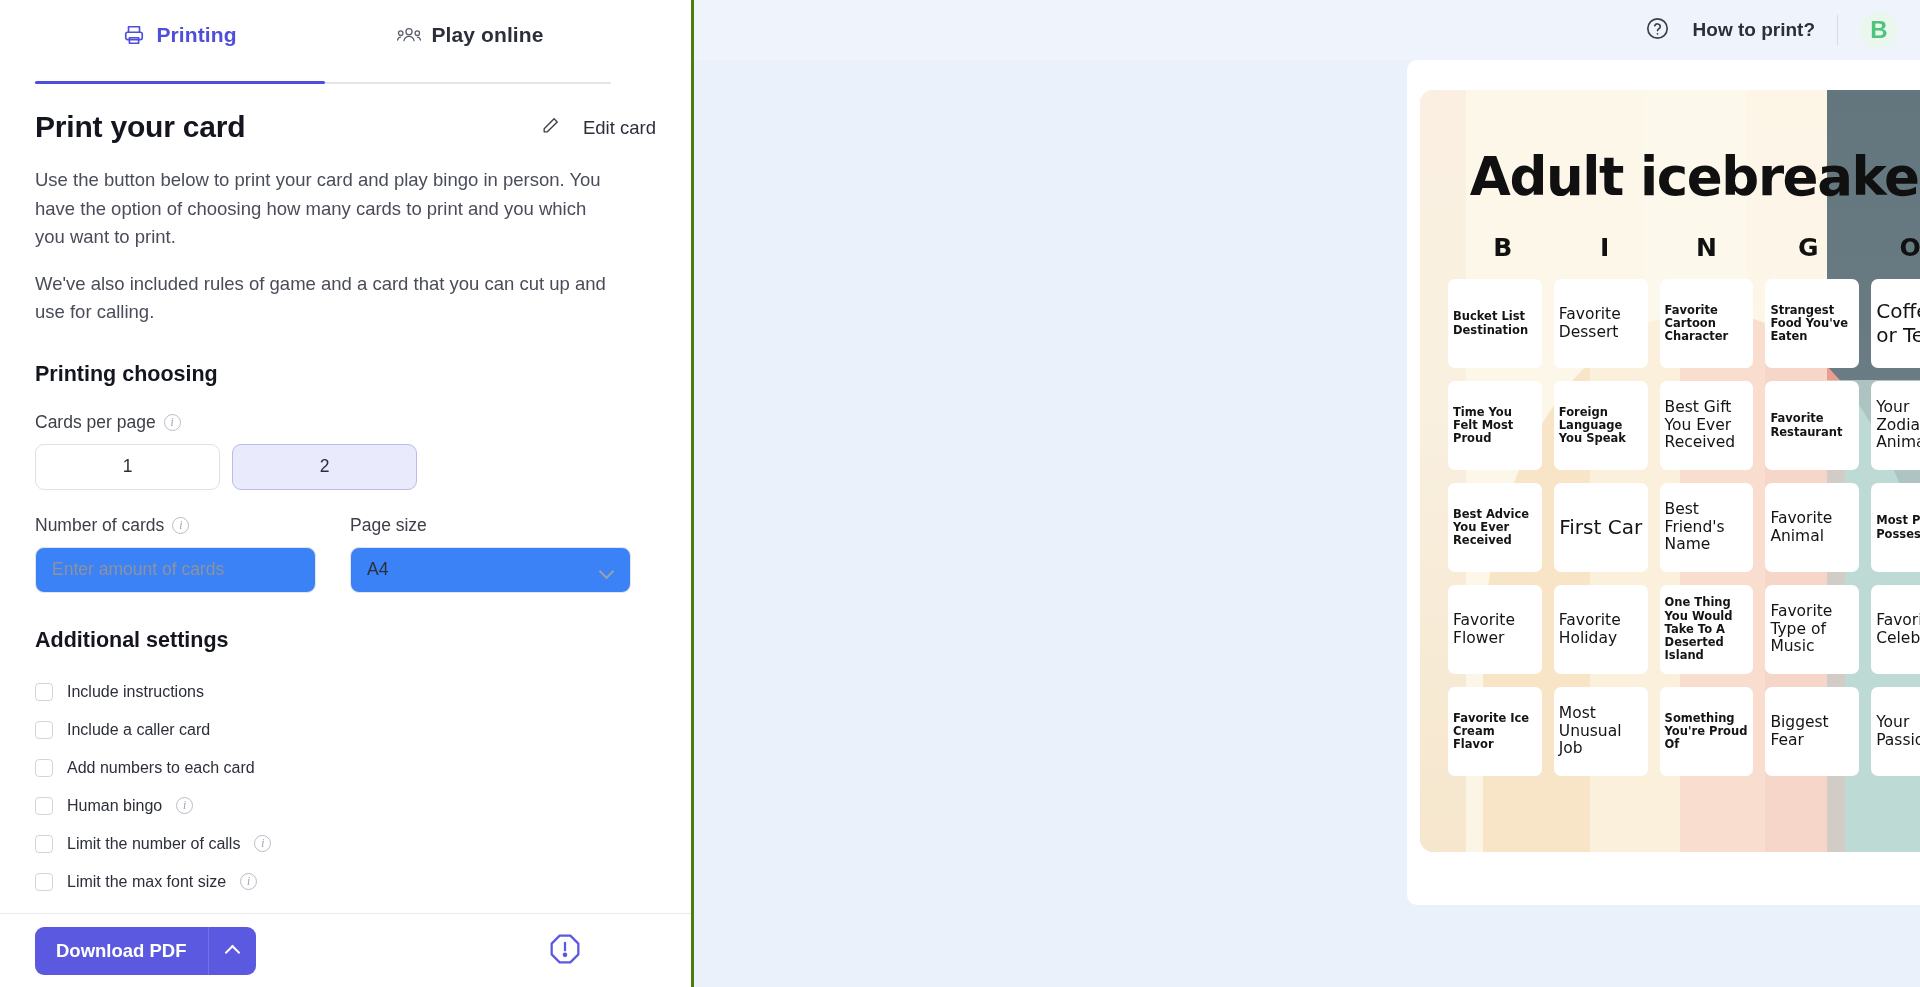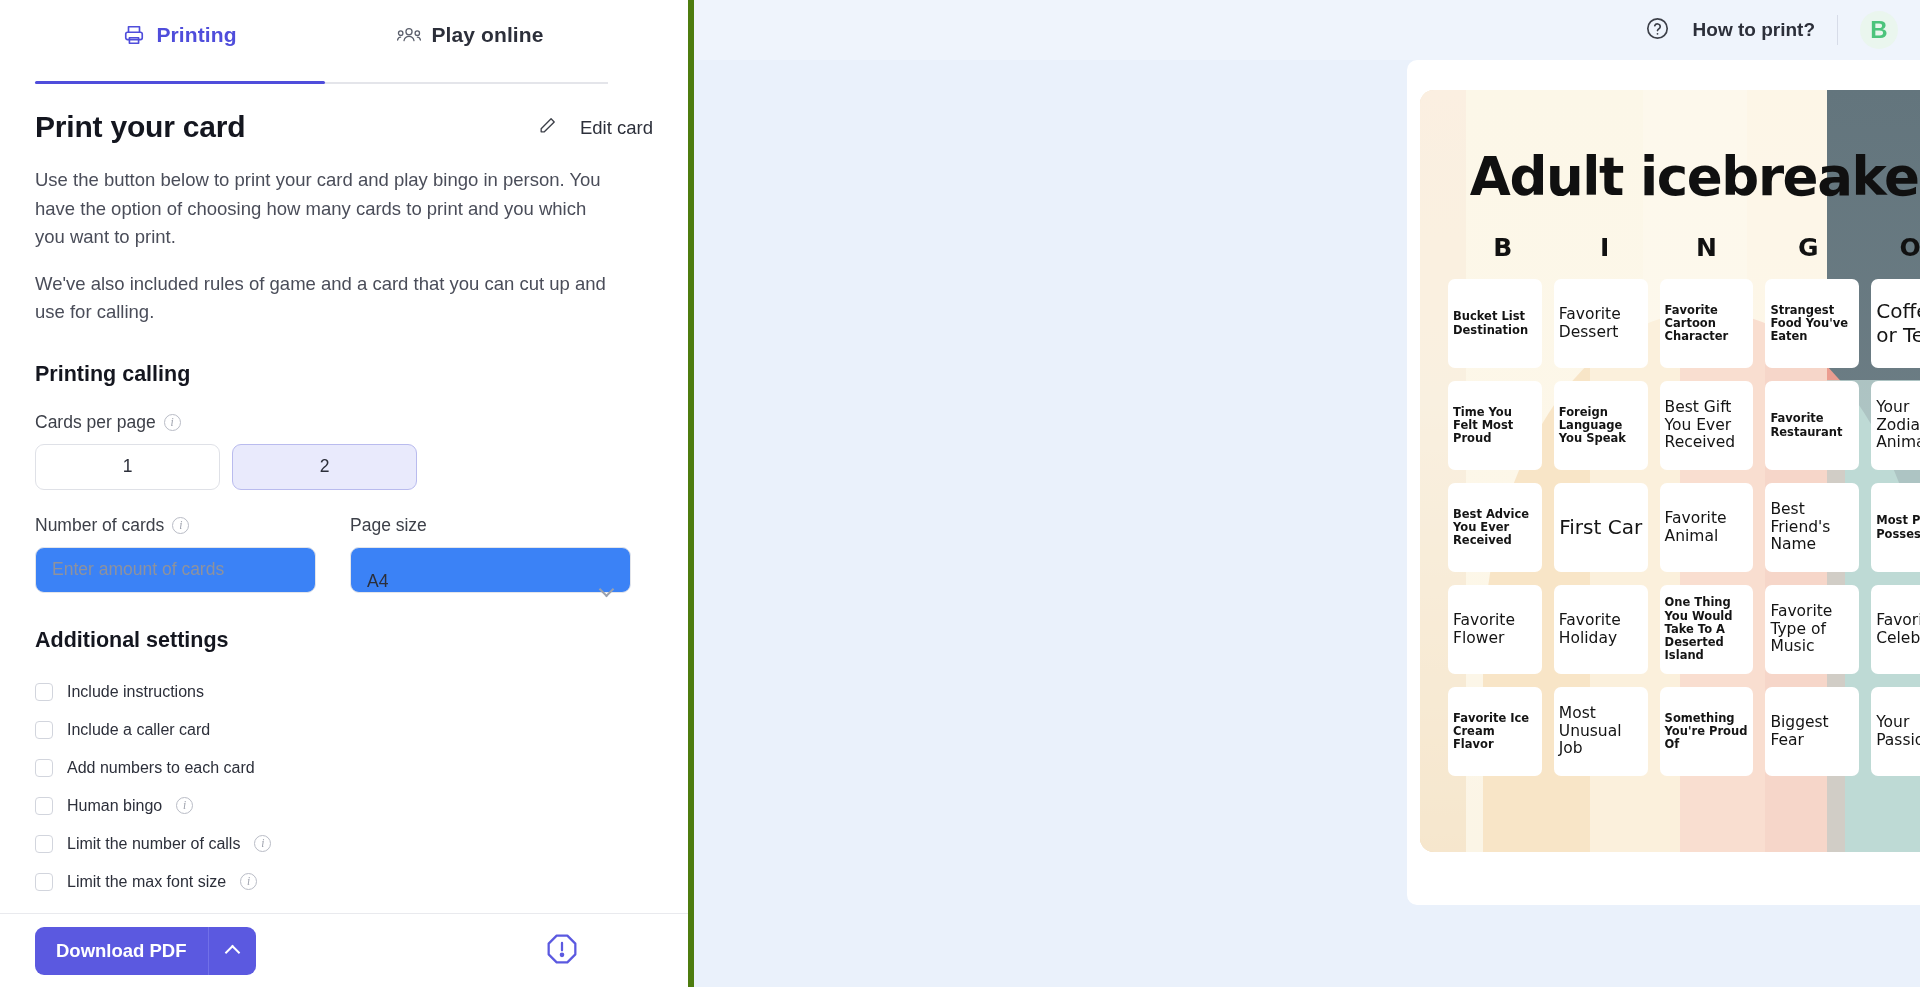--- a/index.html
+++ b/index.html
@@ -7,21 +7,21 @@
     width: 1920px; height: 987px;
     font-family: "Liberation Sans", sans-serif;
     overflow: hidden; background: #ffffff;
   }
   #app { position: relative; width: 1920px; height: 987px; display: flex; }
 
   
   .left-panel {
     width: 694px; height: 987px; background: #fff;
     position: relative; flex: none;
-    border-right: 6px solid #4d7c0f;
+    border-right: 3px solid #4d7c0f;
     display: flex; flex-direction: column;
   }
   .tabs {
     height: 84px; display: flex; align-items: flex-end;
     padding: 0 35px; position: relative; flex: none;
   }
   .tabs::after {
     content: ""; position: absolute; left: 35px; right: 80px; bottom: 0;
     height: 2px; background: #e4e5ea;
   }
@@ -72,21 +72,21 @@
   .two-col { display: flex; gap: 34px; }
   .col-num { width: 281px; }
   .col-page { width: 281px; }
   .text-input, .select-box {
     width: 100%; height: 46px; border: 1px solid #e3e5ea; border-radius: 9px;
     background: #3b82f6; font-size: 17.5px; color: #2c2f3a;
     padding: 0 16px; outline: none; font-family: "Liberation Sans", sans-serif;
   }
   .text-input::placeholder { color: #8e929d; }
   .select-box {
-    display: flex; align-items: flex-end; justify-content: space-between; cursor: pointer;
+    display: flex; align-items: center; justify-content: space-between; cursor: pointer;
   }
   .chev { width: 13px; height: 8px; position: relative; }
   .chev::before {
     content: ""; position: absolute; left: 0; top: 0; width: 9px; height: 9px;
     border-right: 2px solid #9aa0ac; border-bottom: 2px solid #9aa0ac;
     transform: rotate(45deg);
   }
   .checks { margin-top: 20px; }
   .check-row { display: flex; align-items: center; gap: 14px; height: 38px; cursor: pointer; }
   .cbox { width: 18px; height: 18px; border: 1.6px solid #d2d5dd; border-radius: 4px; background:#fff; flex:none; }
@@ -247,21 +247,21 @@
           </span>
           <span class="edit-card-label">Edit card</span>
         </div>
       </div>
 
       <div class="intro">
         <p>Use the button below to print your card and play bingo in person. You have the option of choosing how many cards to print and you which you want to print.</p>
         <p>We've also included rules of game and a card that you can cut up and use for calling.</p>
       </div>
 
-      <div class="section-head">Printing calling</div>
+      <div class="section-head">Printing choosing</div>
 
       <div class="field-label">
         <span>Cards per page</span>
         <span class="info-i">i</span>
       </div>
       <div class="seg-row">
         <div class="seg">1</div>
         <div class="seg selected">2</div>
       </div>
 
@@ -416,24 +416,24 @@
                 <span>Your Zodiac Animal</span>
               </div>
 
             <div class="cell fs-s">
                 <span>Best Advice You Ever Received</span>
               </div>
             <div class="cell fs-l">
                 <span>First Car</span>
               </div>
             <div class="cell fs-m">
+                <span>Best Friend's Name</span>
+              </div>
+            <div class="cell fs-m">
                 <span>Favorite Animal</span>
-              </div>
-            <div class="cell fs-m">
-                <span>Best Friend's Name</span>
               </div>
             <div class="cell fs-s">
                 <span>Most Prized Possession</span>
               </div>
 
             <div class="cell fs-m">
                 <span>Favorite Flower</span>
               </div>
             <div class="cell fs-m">
                 <span>Favorite Holiday</span>

